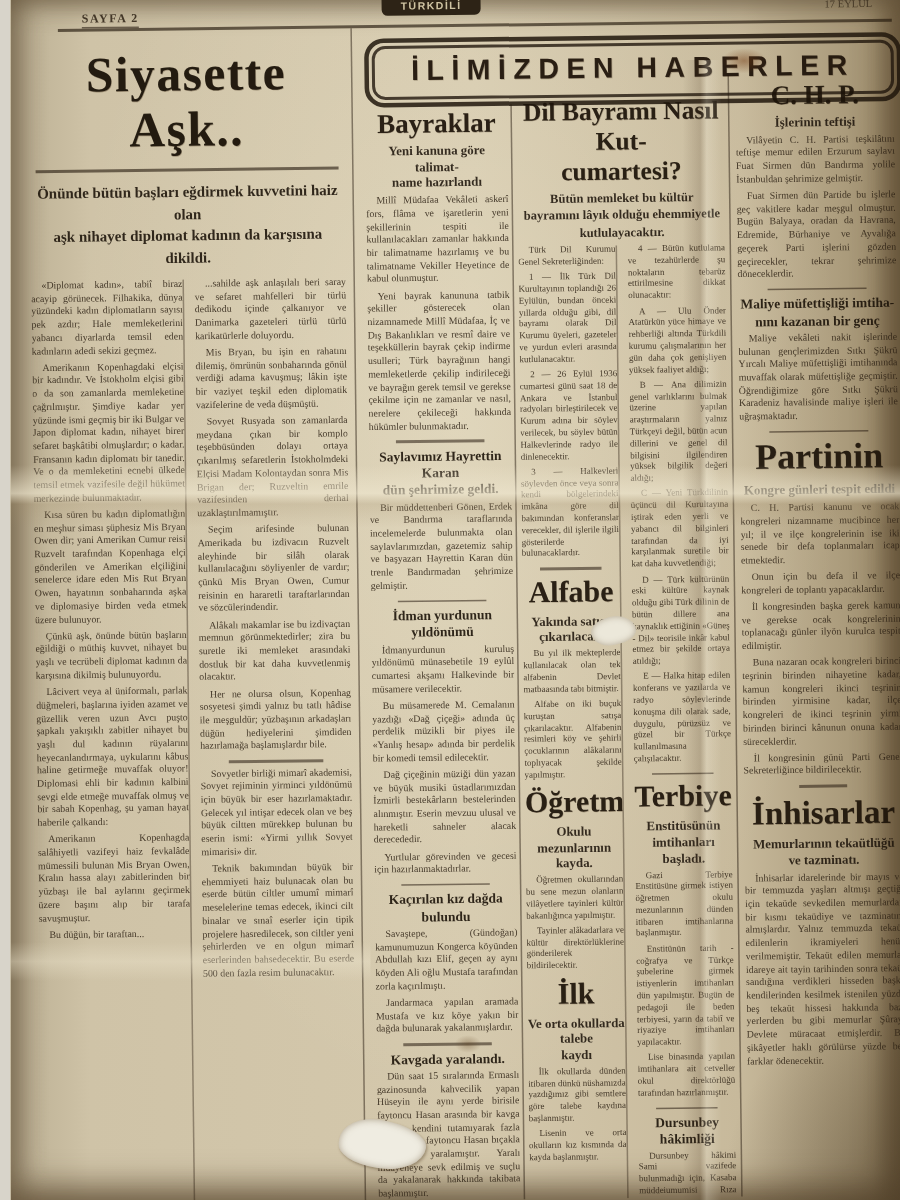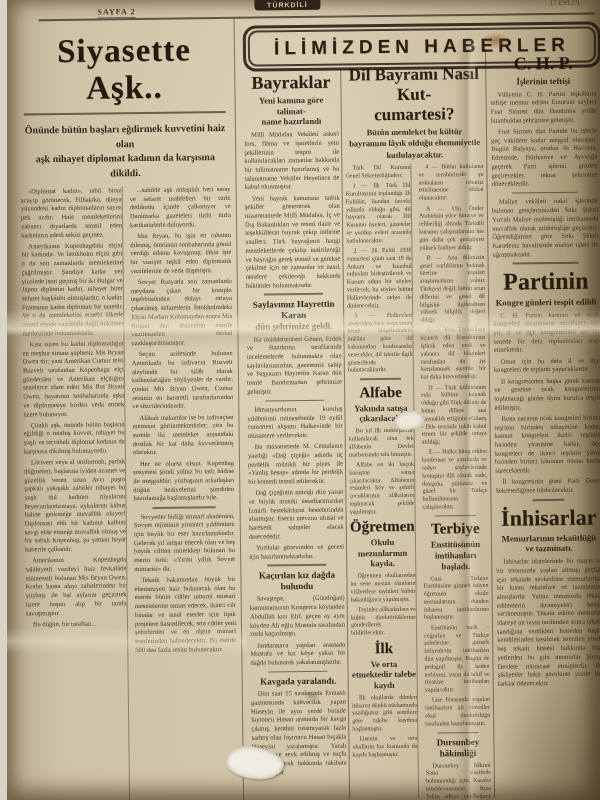--- a/index.html
+++ b/index.html
@@ -12,38 +12,38 @@
       linear-gradient(90deg,#baae92 0%,#cfc3a7 9%,#d4c8ac 52%,#c7b99b 82%,#a39373 97%,#8d7d5e 100%),
       #c9bd9f;
     box-shadow: inset 0 0 20px rgba(95,80,55,.5), inset -12px 0 20px rgba(80,60,35,.45),
                 inset 0 -12px 20px rgba(90,70,45,.4), inset 10px 0 14px rgba(120,105,80,.35);}
   #content{position:absolute;inset:0;transform:rotate(-0.7deg);transform-origin:300px 380px;
            color:rgba(45,33,20,.85);}
   .nohit{pointer-events:none;}
 
   
   .pagelabel{position:absolute;left:52px;top:5px;font-size:8px;font-weight:bold;letter-spacing:1px;
-             border-bottom:1px solid rgba(40,28,16,.6);padding-bottom:1px;margin-left:43px;}
+             border-bottom:1px solid rgba(40,28,16,.6);padding-bottom:1px;}
   .masthead{position:absolute;left:252px;top:-3px;width:66px;height:13px;background:#2d2316;
             border-radius:0 0 4px 4px;color:#cfc3a2;font-family:"Liberation Sans",sans-serif;
             font-weight:bold;font-size:7px;text-align:center;line-height:15px;letter-spacing:1px;overflow:hidden;}
   .datefrag{position:absolute;right:14px;top:2px;font-size:7px;font-weight:normal;color:rgba(40,28,16,.7);}
   .toprule{position:absolute;left:36px;top:16px;width:556px;height:2px;background:rgba(35,24,12,.65);}
 
   
   .vrule{position:absolute;width:1px;background:rgba(40,28,16,.5);}
   .divider{height:1.5px;background:rgba(40,28,16,.55);width:62%;margin:4px auto 4px;}
   .divider.orn{width:30%;height:2px;}
 
   
   .headline-xl{font-size:33px;font-weight:bold;text-align:center;color:rgba(25,17,8,.92);
                text-shadow:.4px .5px 0 rgba(60,40,20,.35);letter-spacing:1px;}
   .col-head{font-weight:bold;text-align:center;color:rgba(28,19,9,.9);
             text-shadow:.3px .4px 0 rgba(60,40,20,.3);margin:2px 0 1px;}
-  .h-18{font-size:18px;} .h-17{font-size:17px;} .h-20{font-size:15px;} .h-22{font-size:22px;}
+  .h-18{font-size:18px;} .h-17{font-size:17px;} .h-20{font-size:20px;} .h-22{font-size:22px;}
   .h-24{font-size:24px;}
   .sub-head{font-weight:bold;text-align:center;font-size:8.6px;line-height:1.25;margin:2px 0 3px;
             color:rgba(30,21,11,.88);white-space:pre-line;}
   .mini-head{font-weight:bold;text-align:center;font-size:9px;line-height:1.25;margin:3px 0 2px;
              color:rgba(28,19,9,.9);white-space:pre-line;}
   .deck{font-weight:bold;font-size:10px;line-height:1.45;text-align:center;white-space:pre-line;
         color:rgba(30,21,11,.9);}
   .body{font-size:6.6px;line-height:1.32;text-align:justify;}
   .body p{margin:0 0 2.5px;text-indent:7px;}
   .body.narrow{font-size:6px;line-height:1.3;}
@@ -154,20 +154,21 @@
             <p>Millî Müdafaa Vekâleti askerî fors, flâma ve işaretlerin yeni şekillerinin tespiti ile kullanılacakları zamanlar hakkında bir talimatname hazırlamış ve bu talimatname Vekiller Heyetince de kabul olunmuştur.</p>
             <p>Yeni bayrak kanununa tatbik şekiller gösterecek olan nizamnamede Millî Müdafaa, İç ve Dış Bakanlıkları ve resmî daire ve teşekküllerin bayrak çekip indirme usulleri; Türk bayrağının hangi memleketlerde çekilip indirileceği ve bayrağın gerek temsil ve gerekse çekilme için ne zamanlar ve nasıl, nerelere çekileceği hakkında hükümler bulunmaktadır.</p>
           </div>
         <div class="divider"></div>
         <div class="mini-head">Saylavımız Hayrettin Karan
 dün şehrimize geldi.</div>
         <div class="body">
             <p>Bir müddettenberi Gönen, Erdek ve Bandırma taraflarında incelemelerde bulunmakta olan saylavlarımızdan, gazetemiz sahip ve başyazarı Hayrettin Karan dün trenle Bandırmadan şehrimize gelmiştir.</p>
           </div>
         <div class="divider"></div>
+        <div class="mini-head">İdman yurdunun yıldönümü</div>
         <div class="body">
             <p>İdmanyurdunun kuruluş yıldönümü münasebetile 19 eylûl cumartesi akşamı Halkevinde bir müsamere verilecektir.</p>
             <p>Bu müsamerede M. Cemalanın yazdığı «Dağ çiçeği» adında üç perdelik müzikli bir piyes ile «Yanlış hesap» adında bir perdelik bir komedi temsil edilecektir.</p>
             <p>Dağ çiçeğinin müziği dün yazan ve büyük musiki üstadlarımızdan İzmirli bestekârların bestelerinden alınmıştır. Eserin mevzuu ulusal ve hareketli sahneler alacak derecededir.</p>
             <p>Yurtlular görevinden ve gecesi için hazırlanmaktadırlar.</p>
           </div>
         <div class="divider"></div>
         <div class="mini-head">Kaçırılan kız dağda bulundu</div>
         <div class="body">
             <p>Savaştepe, (Gündoğan) kamunumuzun Kongerca köyünden Abdullah kızı Elif, geçen ay aynı köyden Ali oğlu Mustafa tarafından zorla kaçırılmıştı.</p>
@@ -201,21 +202,21 @@
                 <p>Bu yıl ilk mekteplerde kullanılacak olan tek alfabenin Devlet matbaasında tabı bitmiştir.</p>
                 <p>Alfabe on iki buçuk kuruştan satışa çıkarılacaktır. Alfabenin resimleri köy ve şehirli çocuklarının alâkalarını toplıyacak şekilde yapılmıştır.</p>
               </div>
             <div class="col-head h-20">Öğretmen</div>
             <div class="sub-head">Okulu mezunlarının kayda.</div>
             <div class="body narrow">
                 <p>Öğretmen okullarından bu sene mezun olanların vilâyetlere tayinleri kültür bakanlığınca yapılmıştır.</p>
                 <p>Tayinler alâkadarlara ve kültür direktörlüklerine gönderilerek bildirilecektir.</p>
               </div>
             <div class="col-head h-20">İlk</div>
-            <div class="sub-head">Ve orta etmektedir talebe
+            <div class="sub-head">Ve orta okullarda talebe
 kaydı</div>
             <div class="body narrow">
                 <p>İlk okullarda dünden itibaren dünkü nüshamızda yazdığımız gibi semtlere göre talebe kaydına başlanmıştır.</p>
                 <p>Lisenin ve orta okulların kız kısmında da kayda başlanmıştır.</p>
               </div>
           </div>
           <div class="sc">
             <div class="body narrow">
                 <p>4 — Bütün kutlulama ve tezahürlerde şu noktaların tebarüz ettirilmesine dikkat olunacaktır:</p>
                 <p>A — Ulu Önder Atatürkün yüce himaye ve rehberliği altında Türkdili kurumu çalışmalarının her gün daha çok genişliyen yüksek faaliyet aldığı;</p>
@@ -244,20 +245,22 @@
       </div>
 
       <div id="colD" class="abs">
         <div class="col-head h-18">C. H. P.</div>
         <div class="sub-head">İşlerinin teftişi</div>
         <div class="body">
             <p>Vilâyetin C. H. Partisi teşkilâtını teftişe memur edilen Erzurum saylavı Fuat Sirmen dün Bandırma yolile İstanbuldan şehrimize gelmiştir.</p>
             <p>Fuat Sirmen dün Partide bu işlerle geç vakitlere kadar meşgul olmuştur. Bugün Balyaya, oradan da Havrana, Edremide, Bürhaniye ve Ayvalığa geçerek Parti işlerini gözden geçirecekler, tekrar şehrimize döneceklerdir.</p>
           </div>
         <div class="divider"></div>
+        <div class="mini-head">Maliye müfettişliği imtiha-
+nını kazanan bir genç</div>
         <div class="body">
             <p>Maliye vekâleti nakit işlerinde bulunan gençlerimizden Sıtkı Şükrü Yırcalı Maliye müfettişliği imtihanında muvaffak olarak müfettişliğe geçmiştir. Öğrendiğimize göre Sıtkı Şükrü Karadeniz havalisinde maliye işleri ile uğraşmaktadır.</p>
           </div>
         <div class="divider"></div>
         <div class="col-head h-24">Partinin</div>
         <div class="sub-head">Kongre günleri tespit edildi</div>
         <div class="body">
             <p>C. H. Partisi kanunu ve ocak kongreleri nizamname mucibince her yıl; il ve ilçe kongrelerinin ise iki senede bir defa toplanmaları icap etmektedir.</p>
             <p>Onun için bu defa il ve ilçe kongreleri de toplantı yapacaklardır.</p>
             <p>İl kongresinden başka gerek kamun ve gerekse ocak kongrelerinin toplanacağı günler ilyön kurulca tespit edilmiştir.</p>

